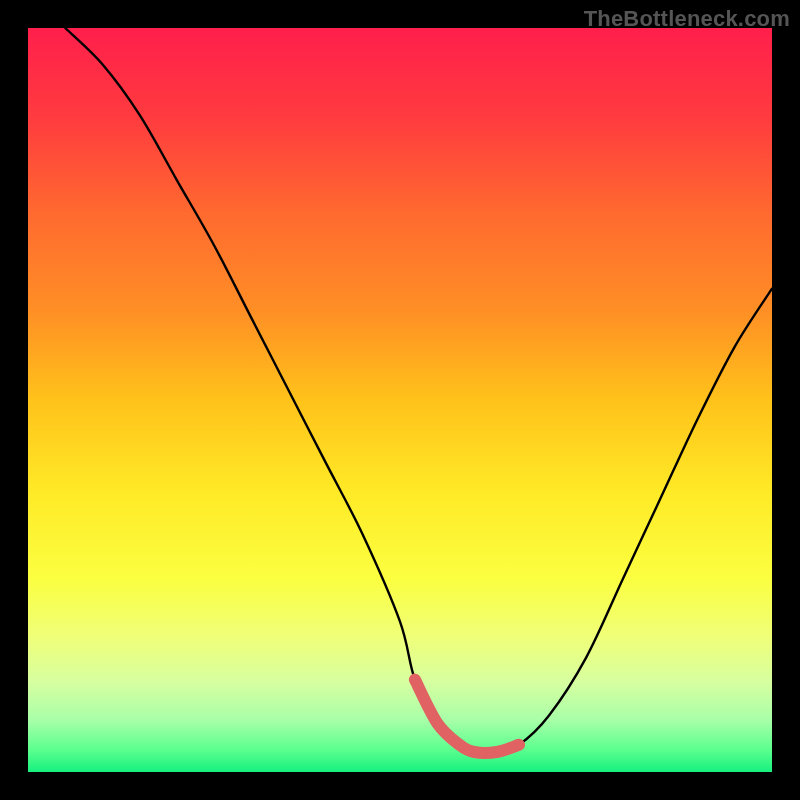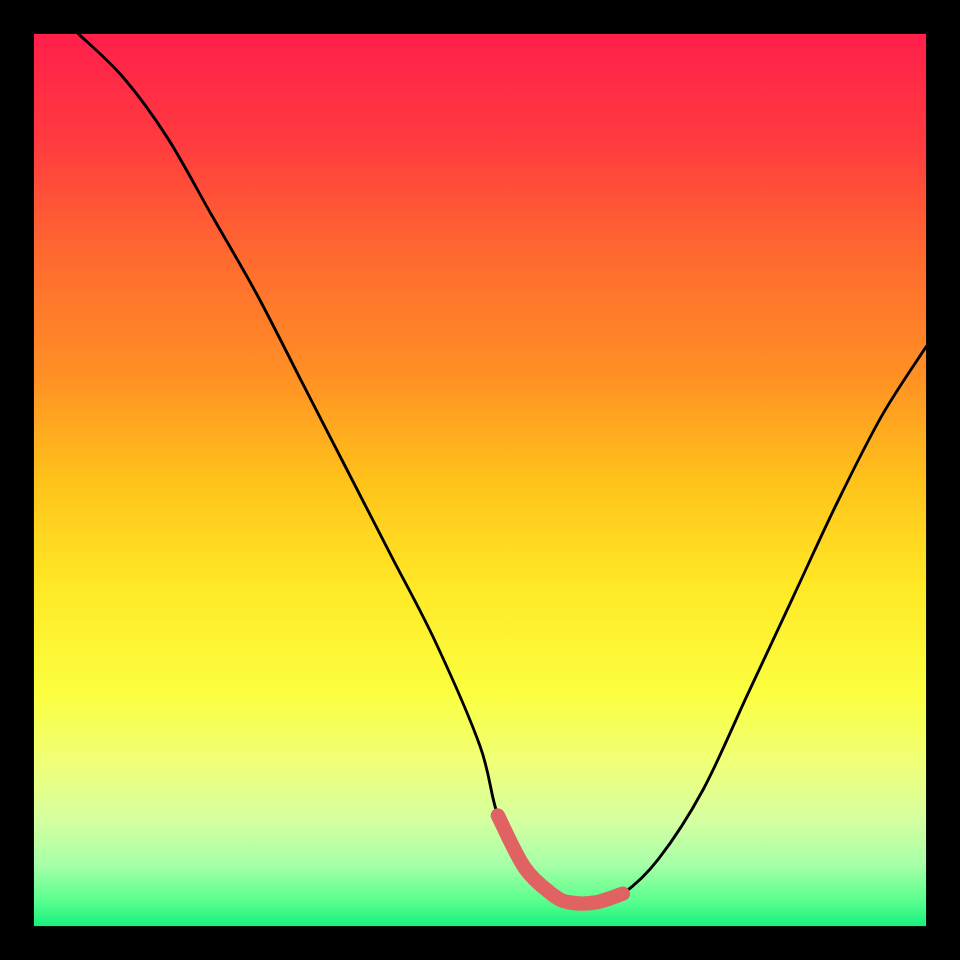--- a/index.html
+++ b/index.html
@@ -35,20 +35,21 @@
     letter-spacing: 0.2px;
     user-select: none;
   }
   svg { display: block; }
 </style>
 </head>
 <body>
 
 <div class="stage">
 
+  <div class="watermark">TheBottleneck.com</div>
 
   <div class="plot">
     <svg id="chart-svg" width="744" height="744" viewBox="0 0 744 744" preserveAspectRatio="none">
       <defs>
         <linearGradient id="bg-grad" x1="0" y1="0" x2="0" y2="1">
             <stop offset="0.00%" stop-color="#FF1F4B"></stop>
             <stop offset="12.00%" stop-color="#FF3B3F"></stop>
             <stop offset="25.00%" stop-color="#FF6A2F"></stop>
             <stop offset="38.00%" stop-color="#FF8F25"></stop>
             <stop offset="50.00%" stop-color="#FFC21A"></stop>

